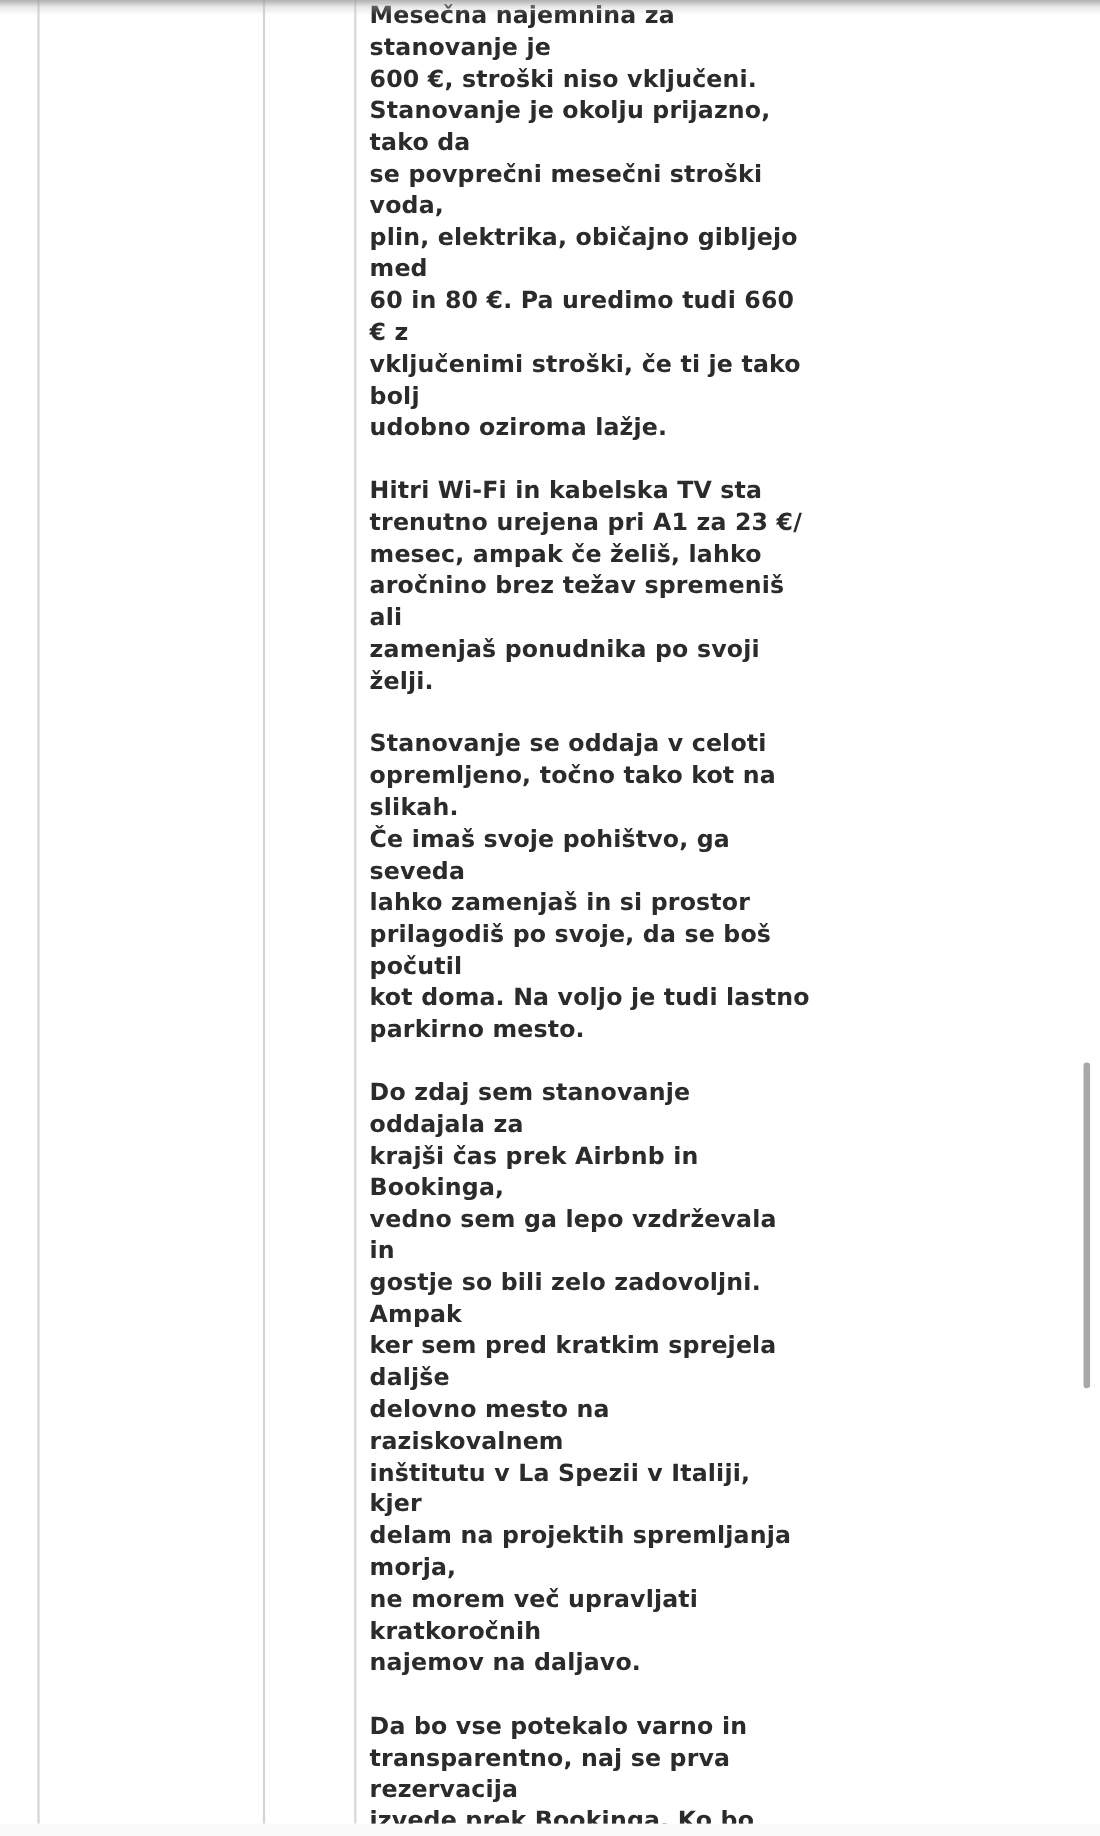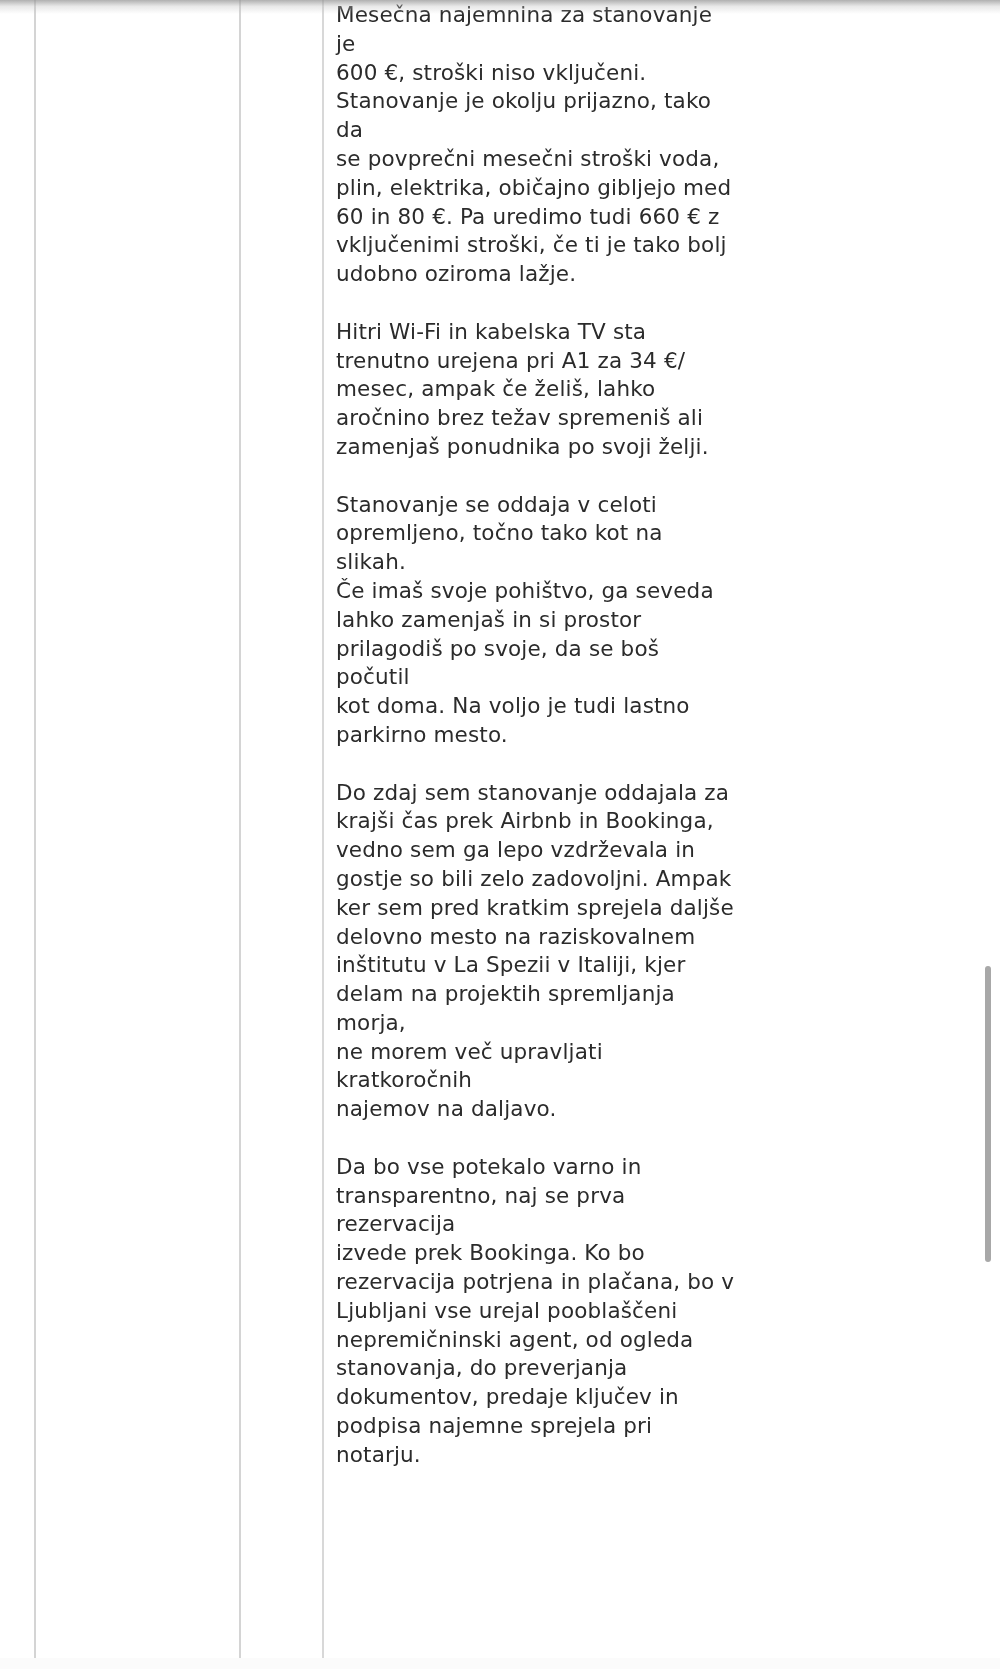--- a/index.html
+++ b/index.html
@@ -51,20 +51,21 @@
       top: 1px;
       width: 400px;
       color: #2b2b2b;
       font-size: 21.5px;
       line-height: 28.8px;
       letter-spacing: 0.15px;
     }
     .para {
       margin: 0 0 28.8px 0;
       white-space: pre-line;
+      font-weight: bold;
     }
     .scrollbar-thumb {
       position: absolute;
       left: 985px;
       top: 966px;
       width: 6px;
       height: 296px;
       border-radius: 3px;
       background: #a8a8a8;
     }
@@ -82,21 +83,21 @@
   <div class="message-body">
     <p class="para">Mesečna najemnina za stanovanje je
 600 €, stroški niso vključeni.
 Stanovanje je okolju prijazno, tako da
 se povprečni mesečni stroški voda,
 plin, elektrika, običajno gibljejo med
 60 in 80 €. Pa uredimo tudi 660 € z
 vključenimi stroški, če ti je tako bolj
 udobno oziroma lažje.</p>
     <p class="para">Hitri Wi-Fi in kabelska TV sta
-trenutno urejena pri A1 za 34 €/
+trenutno urejena pri A1 za 23 €/
 mesec, ampak če želiš, lahko
 aročnino brez težav spremeniš ali
 zamenjaš ponudnika po svoji želji.</p>
     <p class="para">Stanovanje se oddaja v celoti
 opremljeno, točno tako kot na slikah.
 Če imaš svoje pohištvo, ga seveda
 lahko zamenjaš in si prostor
 prilagodiš po svoje, da se boš počutil
 kot doma. Na voljo je tudi lastno
 parkirno mesto.</p>

